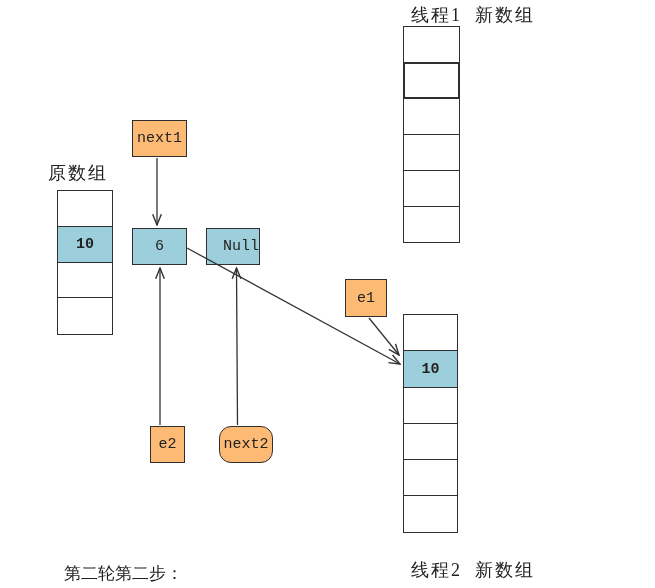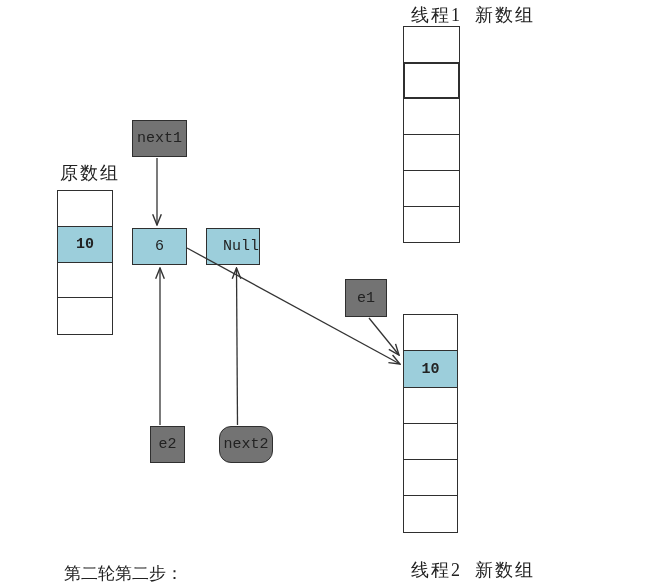--- a/index.html
+++ b/index.html
@@ -2,21 +2,21 @@
 <html style="--hl: #9ccedb;"><head>
 <meta charset="utf-8">
 <style>
   html,body{margin:0;padding:0;background:#ffffff;}
   .canvas{
     position:relative;width:655px;height:588px;background:#fff;overflow:hidden;
     font-family:"Liberation Mono","DejaVu Sans Mono",monospace;color:#222;
   }
   
   .box{
-    position:absolute;box-sizing:border-box;background:#737373;
+    position:absolute;box-sizing:border-box;background:#fdba74;
     border:1.6px solid #2f2f2f;display:flex;align-items:center;justify-content:center;
     font-size:15px;line-height:1;
   }
   .box.hl{background:var(--hl,#9ccedb);}
   
   .array{position:absolute;box-sizing:border-box;}
   .cell{
     box-sizing:border-box;border:1.4px solid #2f2f2f;margin-top:-1.4px;background:#fff;
     display:flex;align-items:center;justify-content:center;font-size:15px;font-weight:bold;
   }
@@ -36,21 +36,21 @@
     font-family:"Liberation Mono","DejaVu Sans Mono",monospace;
   }
   svg.arrows{position:absolute;left:0;top:0;z-index:5;pointer-events:none;}
 </style>
 </head>
 <body>
 
 <div class="canvas">
 
   <div class="cjk" style="left:411px;top:3px;">线程1  新数组</div>
-  <div class="cjk" style="left:60px;top:161px;">原数组</div>
+  <div class="cjk" style="left:48px;top:161px;">原数组</div>
   <div class="cjk" style="left:411px;top:558px;">线程2  新数组</div>
 
   <div class="array" id="arr-original" style="left:57px;top:190px;width:56px;">
       <div class="cell"></div>
       <div class="cell hl">10</div>
       <div class="cell"></div>
       <div class="cell"></div>
     </div>
   <div class="array" id="arr-thread1" style="left:403px;top:26px;width:57px;">
       <div class="cell"></div>

